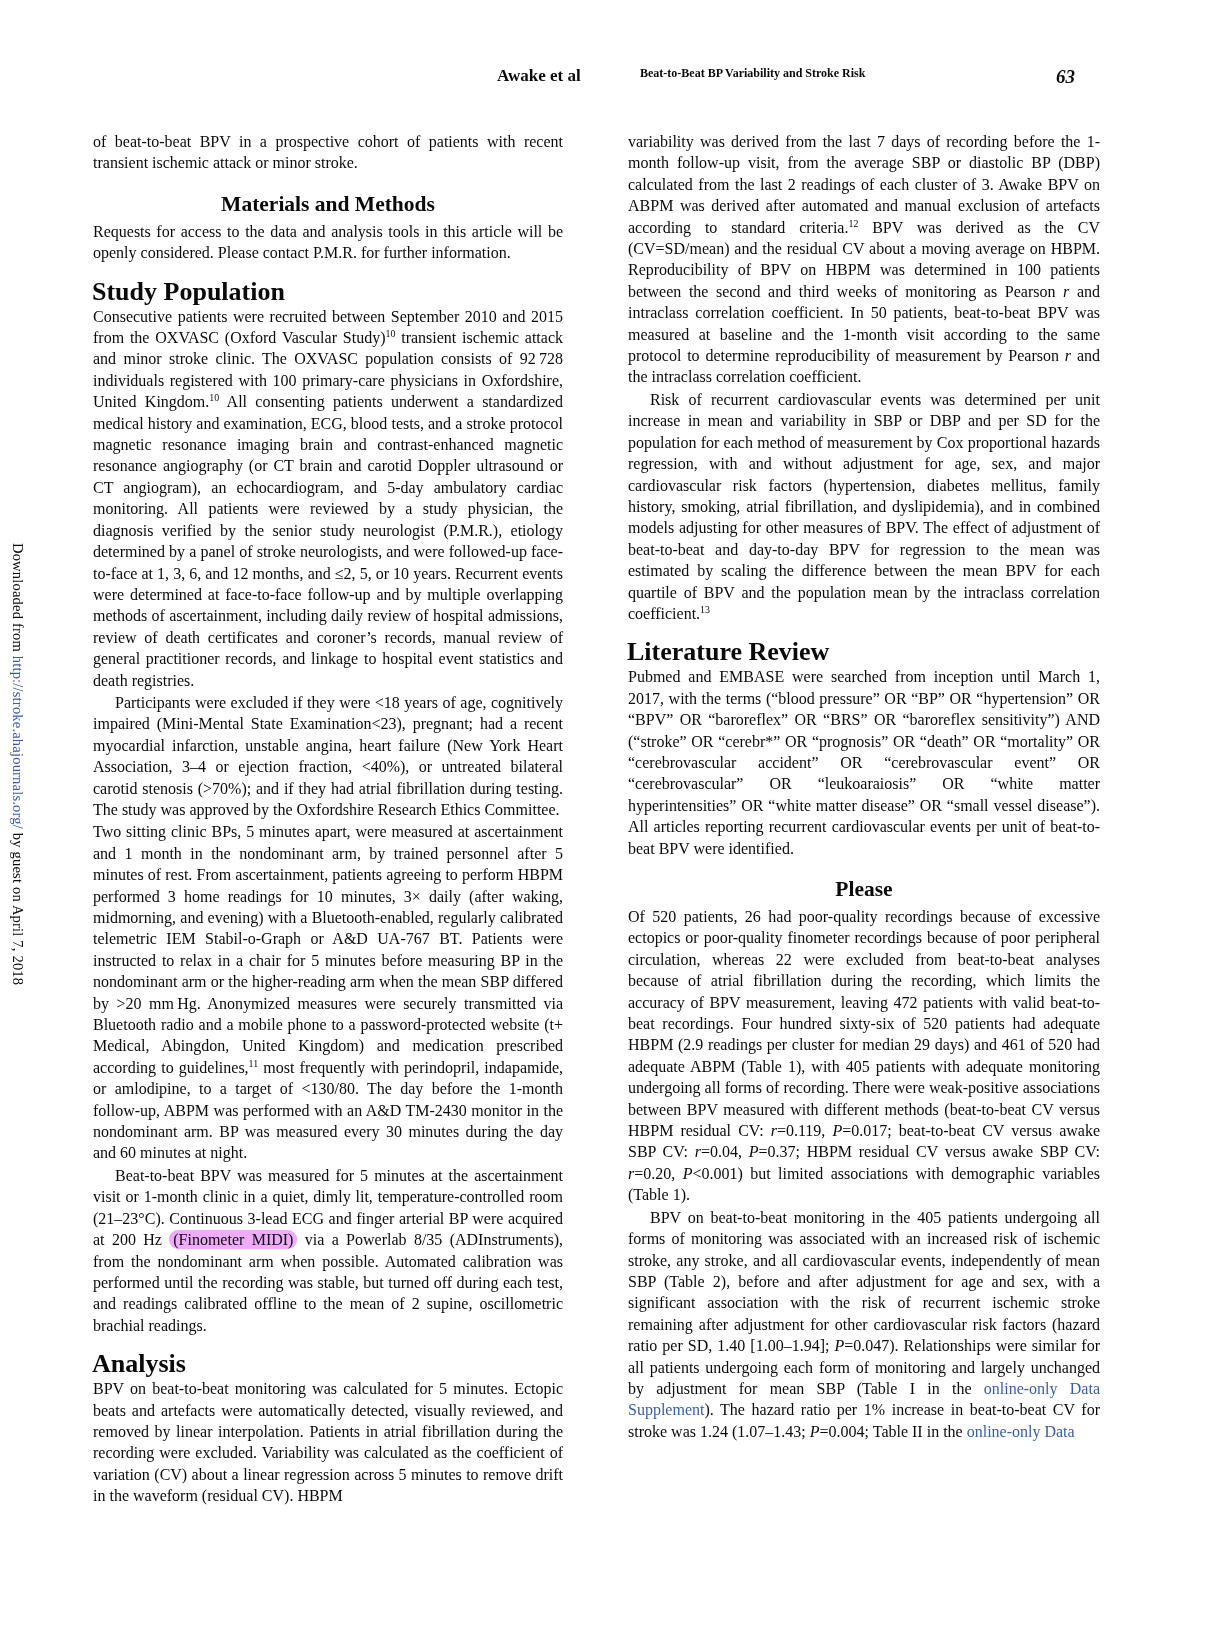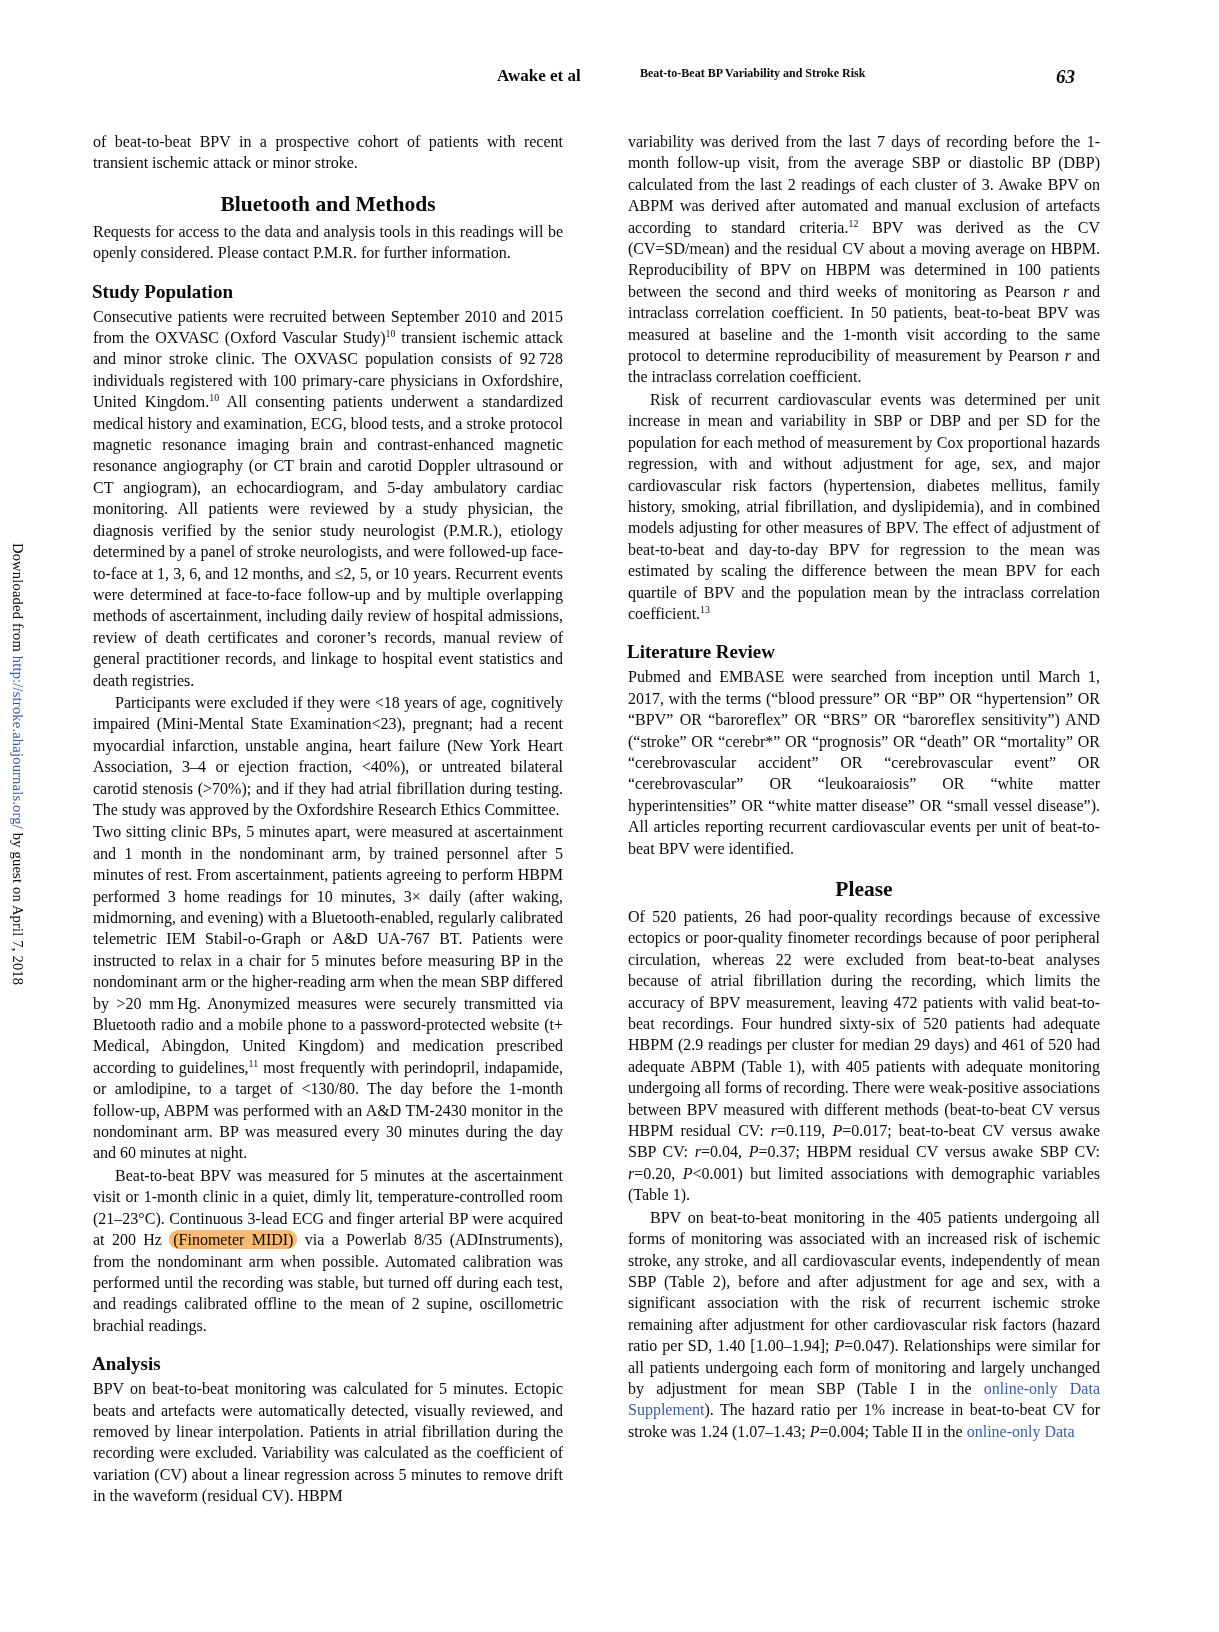--- a/index.html
+++ b/index.html
@@ -19,40 +19,40 @@
     writing-mode:vertical-rl;text-orientation:sideways;
     font-size:14.5px;letter-spacing:0.2px;white-space:nowrap;
   }
   
   .col{position:absolute;top:130px;width:472px;font-size:16px;line-height:21.4px;text-align:justify;}
   .col-left{left:92px;}
   .col-right{left:627px;width:474px;}
   .col p{margin:1px;text-indent:22px;}
   .col p.noindent{text-indent:0;}
   .col .h1{font-weight:bold;font-size:21.5px;text-align:center;margin:18px 0 4px 0;line-height:25px;}
-  .col .h2{font-weight:bold;font-size:19px;text-align:left;margin:16px 0 2px 0;line-height:24px;}
+  .col .h2{font-weight:bold;font-size:26px;text-align:left;margin:16px 0 2px 0;line-height:24px;}
   sup{font-size:0.62em;line-height:0;}
   .i{font-style:italic;}
   .link{color:#3a5ca8;}
-  .hl{background:#fdba74;border-radius:9px;padding:1px 4px;box-decoration-break:clone;-webkit-box-decoration-break:clone;}
+  .hl{background:#f0abfc;border-radius:9px;padding:1px 4px;box-decoration-break:clone;-webkit-box-decoration-break:clone;}
 </style>
 </head>
 <body>
 
 <div class="page">
   <span class="hdr-authors">Awake et al</span>
   <span class="hdr-title">Beat-to-Beat BP Variability and Stroke Risk</span>
   <span class="hdr-folio">63</span>
 
   <div class="sidebar"><span>Downloaded from </span><span class="link">http://stroke.ahajournals.org/</span><span> by guest on April 7, 2018</span></div>
 
   <div class="col col-left">
       <p class="noindent"><span>of beat-to-beat BPV in a prospective cohort of patients with recent transient ischemic attack or minor stroke.</span></p>
-      <div class="h1">Bluetooth and Methods</div>
-      <p class="noindent"><span>Requests for access to the data and analysis tools in this readings will be openly considered. Please contact P.M.R. for further information.</span></p>
+      <div class="h1">Materials and Methods</div>
+      <p class="noindent"><span>Requests for access to the data and analysis tools in this article will be openly considered. Please contact P.M.R. for further information.</span></p>
       <div class="h2">Study Population</div>
       <p class="noindent"><span>Consecutive patients were recruited between September 2010 and 2015 from the OXVASC (Oxford Vascular Study)</span><sup>10</sup><span> transient ischemic attack and minor stroke clinic. The OXVASC population consists of 92 728 individuals registered with 100 primary-care physicians in Oxfordshire, United Kingdom.</span><sup>10</sup><span> All consenting patients underwent a standardized medical history and examination, ECG, blood tests, and a stroke protocol magnetic resonance imaging brain and contrast-enhanced magnetic resonance angiography (or CT brain and carotid Doppler ultrasound or CT angiogram), an echocardiogram, and 5-day ambulatory cardiac monitoring. All patients were reviewed by a study physician, the diagnosis verified by the senior study neurologist (P.M.R.), etiology determined by a panel of stroke neurologists, and were followed-up face-to-face at 1, 3, 6, and 12 months, and ≤2, 5, or 10 years. Recurrent events were determined at face-to-face follow-up and by multiple overlapping methods of ascertainment, including daily review of hospital admissions, review of death certificates and coroner’s records, manual review of general practitioner records, and linkage to hospital event statistics and death registries.</span></p>
       <p><span>Participants were excluded if they were &lt;18 years of age, cognitively impaired (Mini-Mental State Examination&lt;23), pregnant; had a recent myocardial infarction, unstable angina, heart failure (New York Heart Association, 3–4 or ejection fraction, &lt;40%), or untreated bilateral carotid stenosis (&gt;70%); and if they had atrial fibrillation during testing. The study was approved by the Oxfordshire Research Ethics Committee.</span></p>
       <p class="noindent"><span>Two sitting clinic BPs, 5 minutes apart, were measured at ascertainment and 1 month in the nondominant arm, by trained personnel after 5 minutes of rest. From ascertainment, patients agreeing to perform HBPM performed 3 home readings for 10 minutes, 3× daily (after waking, midmorning, and evening) with a Bluetooth-enabled, regularly calibrated telemetric IEM Stabil-o-Graph or A&amp;D UA-767 BT. Patients were instructed to relax in a chair for 5 minutes before measuring BP in the nondominant arm or the higher-reading arm when the mean SBP differed by &gt;20 mm Hg. Anonymized measures were securely transmitted via Bluetooth radio and a mobile phone to a password-protected website (t+ Medical, Abingdon, United Kingdom) and medication prescribed according to guidelines,</span><sup>11</sup><span> most frequently with perindopril, indapamide, or amlodipine, to a target of &lt;130/80. The day before the 1-month follow-up, ABPM was performed with an A&amp;D TM-2430 monitor in the nondominant arm. BP was measured every 30 minutes during the day and 60 minutes at night.</span></p>
       <p><span>Beat-to-beat BPV was measured for 5 minutes at the ascertainment visit or 1-month clinic in a quiet, dimly lit, temperature-controlled room (21–23°C). Continuous 3-lead ECG and finger arterial BP were acquired at 200 Hz </span><span class="hl">(Finometer MIDI)</span><span> via a Powerlab 8/35 (ADInstruments), from the nondominant arm when possible. Automated calibration was performed until the recording was stable, but turned off during each test, and readings calibrated offline to the mean of 2 supine, oscillometric brachial readings.</span></p>
       <div class="h2">Analysis</div>
       <p class="noindent"><span>BPV on beat-to-beat monitoring was calculated for 5 minutes. Ectopic beats and artefacts were automatically detected, visually reviewed, and removed by linear interpolation. Patients in atrial fibrillation during the recording were excluded. Variability was calculated as the coefficient of variation (CV) about a linear regression across 5 minutes to remove drift in the waveform (residual CV). HBPM</span></p>
     </div>
   <div class="col col-right">
       <p class="noindent"><span>variability was derived from the last 7 days of recording before the 1-month follow-up visit, from the average SBP or diastolic BP (DBP) calculated from the last 2 readings of each cluster of 3. Awake BPV on ABPM was derived after automated and manual exclusion of artefacts according to standard criteria.</span><sup>12</sup><span> BPV was derived as the CV (CV=SD/mean) and the residual CV about a moving average on HBPM. Reproducibility of BPV on HBPM was determined in 100 patients between the second and third weeks of monitoring as Pearson </span><span class="i">r</span><span> and intraclass correlation coefficient. In 50 patients, beat-to-beat BPV was measured at baseline and the 1-month visit according to the same protocol to determine reproducibility of measurement by Pearson </span><span class="i">r</span><span> and the intraclass correlation coefficient.</span></p>

